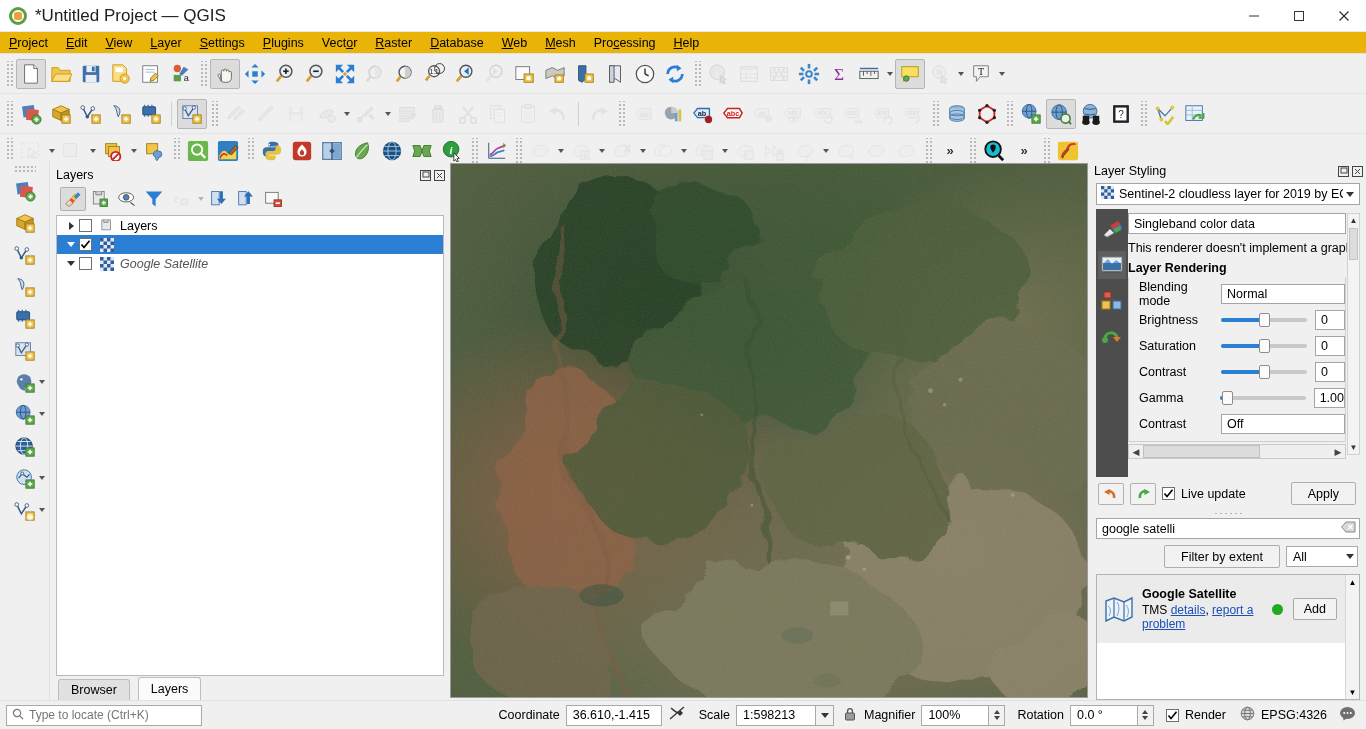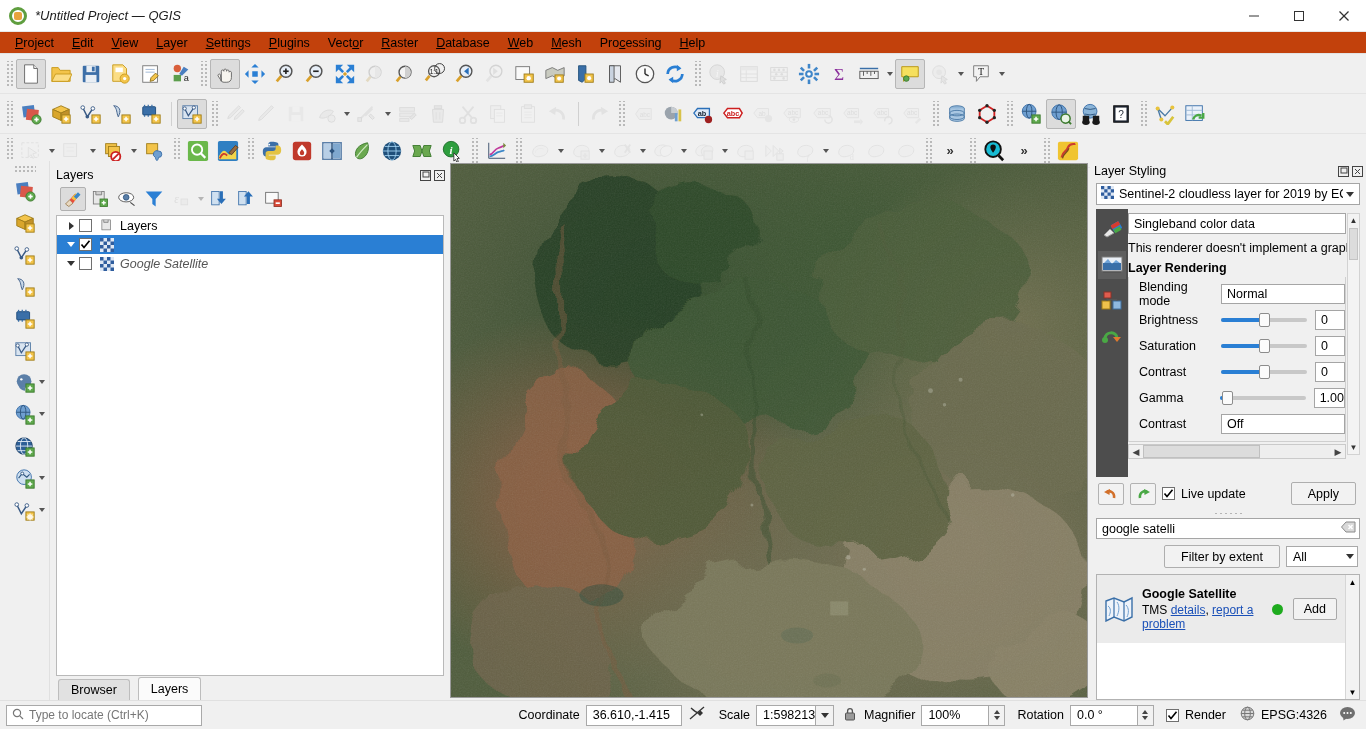--- a/index.html
+++ b/index.html
@@ -21,32 +21,32 @@
   }
   .titlebar .qgis-logo { width: 18px; height: 18px; margin: 0 8px 0 9px; position: relative; }
   .titlebar .qgis-logo .ring {
     position: absolute; inset: 0; border-radius: 50%;
     border: 3px solid #5f9e3f; background: #fff;
   }
   .titlebar .qgis-logo .dot {
     position: absolute; left: 5px; top: 5px; width: 8px; height: 8px;
     background: #e8a33d; border-radius: 2px;
   }
-  .titlebar .tb-title { font-size: 13px; color: #202020; font-style: italic; }
+  .titlebar .tb-title { font-size: 17px; color: #202020; }
   .titlebar .winbtns { margin-left: auto; display: flex; height: 32px; }
   .winbtn {
     width: 45px; height: 32px; display: flex; align-items: center; justify-content: center;
     color: #333;
   }
   .winbtn svg { display: block; }
 
   
   .menubar {
-    height: 22px; background: #c2410c; display: flex; align-items: center;
-    padding-left: 6px; border-bottom: 1px solid #e2e2e2;
+    height: 22px; background: #eab308; display: flex; align-items: center;
+    border-bottom: 1px solid #e2e2e2;
   }
   .menu-item {
     padding: 2px 9px; font-size: 12.5px; color: #000; white-space: nowrap;
   }
   .menu-item u { text-decoration: underline; }
 
   
   .toolbar {
     height: 40px; background: #f0f0f0; display: flex; align-items: center;
     border-bottom: 1px solid #e4e4e4; padding-left: 2px; overflow: hidden;
@@ -1823,21 +1823,21 @@
     </div>
     <span style="margin:0 7px;">
       <svg width="17" height="15" viewBox="0 0 17 15">
           <path d="M2 2 C5 5 8 7 12 8" stroke="#333" stroke-width="1.2" fill="none"></path>
           <path d="M11 4 L14 7 L11 10 L9 8 Z" fill="#333"></path>
           <line x1="1" y1="13" x2="15" y2="1" stroke="#333" stroke-width="1.3"></line>
         </svg>
     </span>
 
     <span class="sb-lbl">Scale</span>
-    <div class="sb-field" style="width:60px;">
+    <div class="sb-field" style="width:80px;">
       <span>1:598213</span>
     </div>
     <div class="sb-combo-caret">
         <span class="tri-d"></span>
       </div>
 
     <span style="margin:0 8px 0 10px;">
       <svg width="12" height="14" viewBox="0 0 12 14">
           <rect x="1.5" y="6" width="9" height="7" rx="1" fill="#9a9a9a" stroke="#555"></rect>
           <path d="M3.6 6 V4 A2.4 2.4 0 0 1 8.4 4 V6" fill="none" stroke="#555" stroke-width="1.3"></path>

